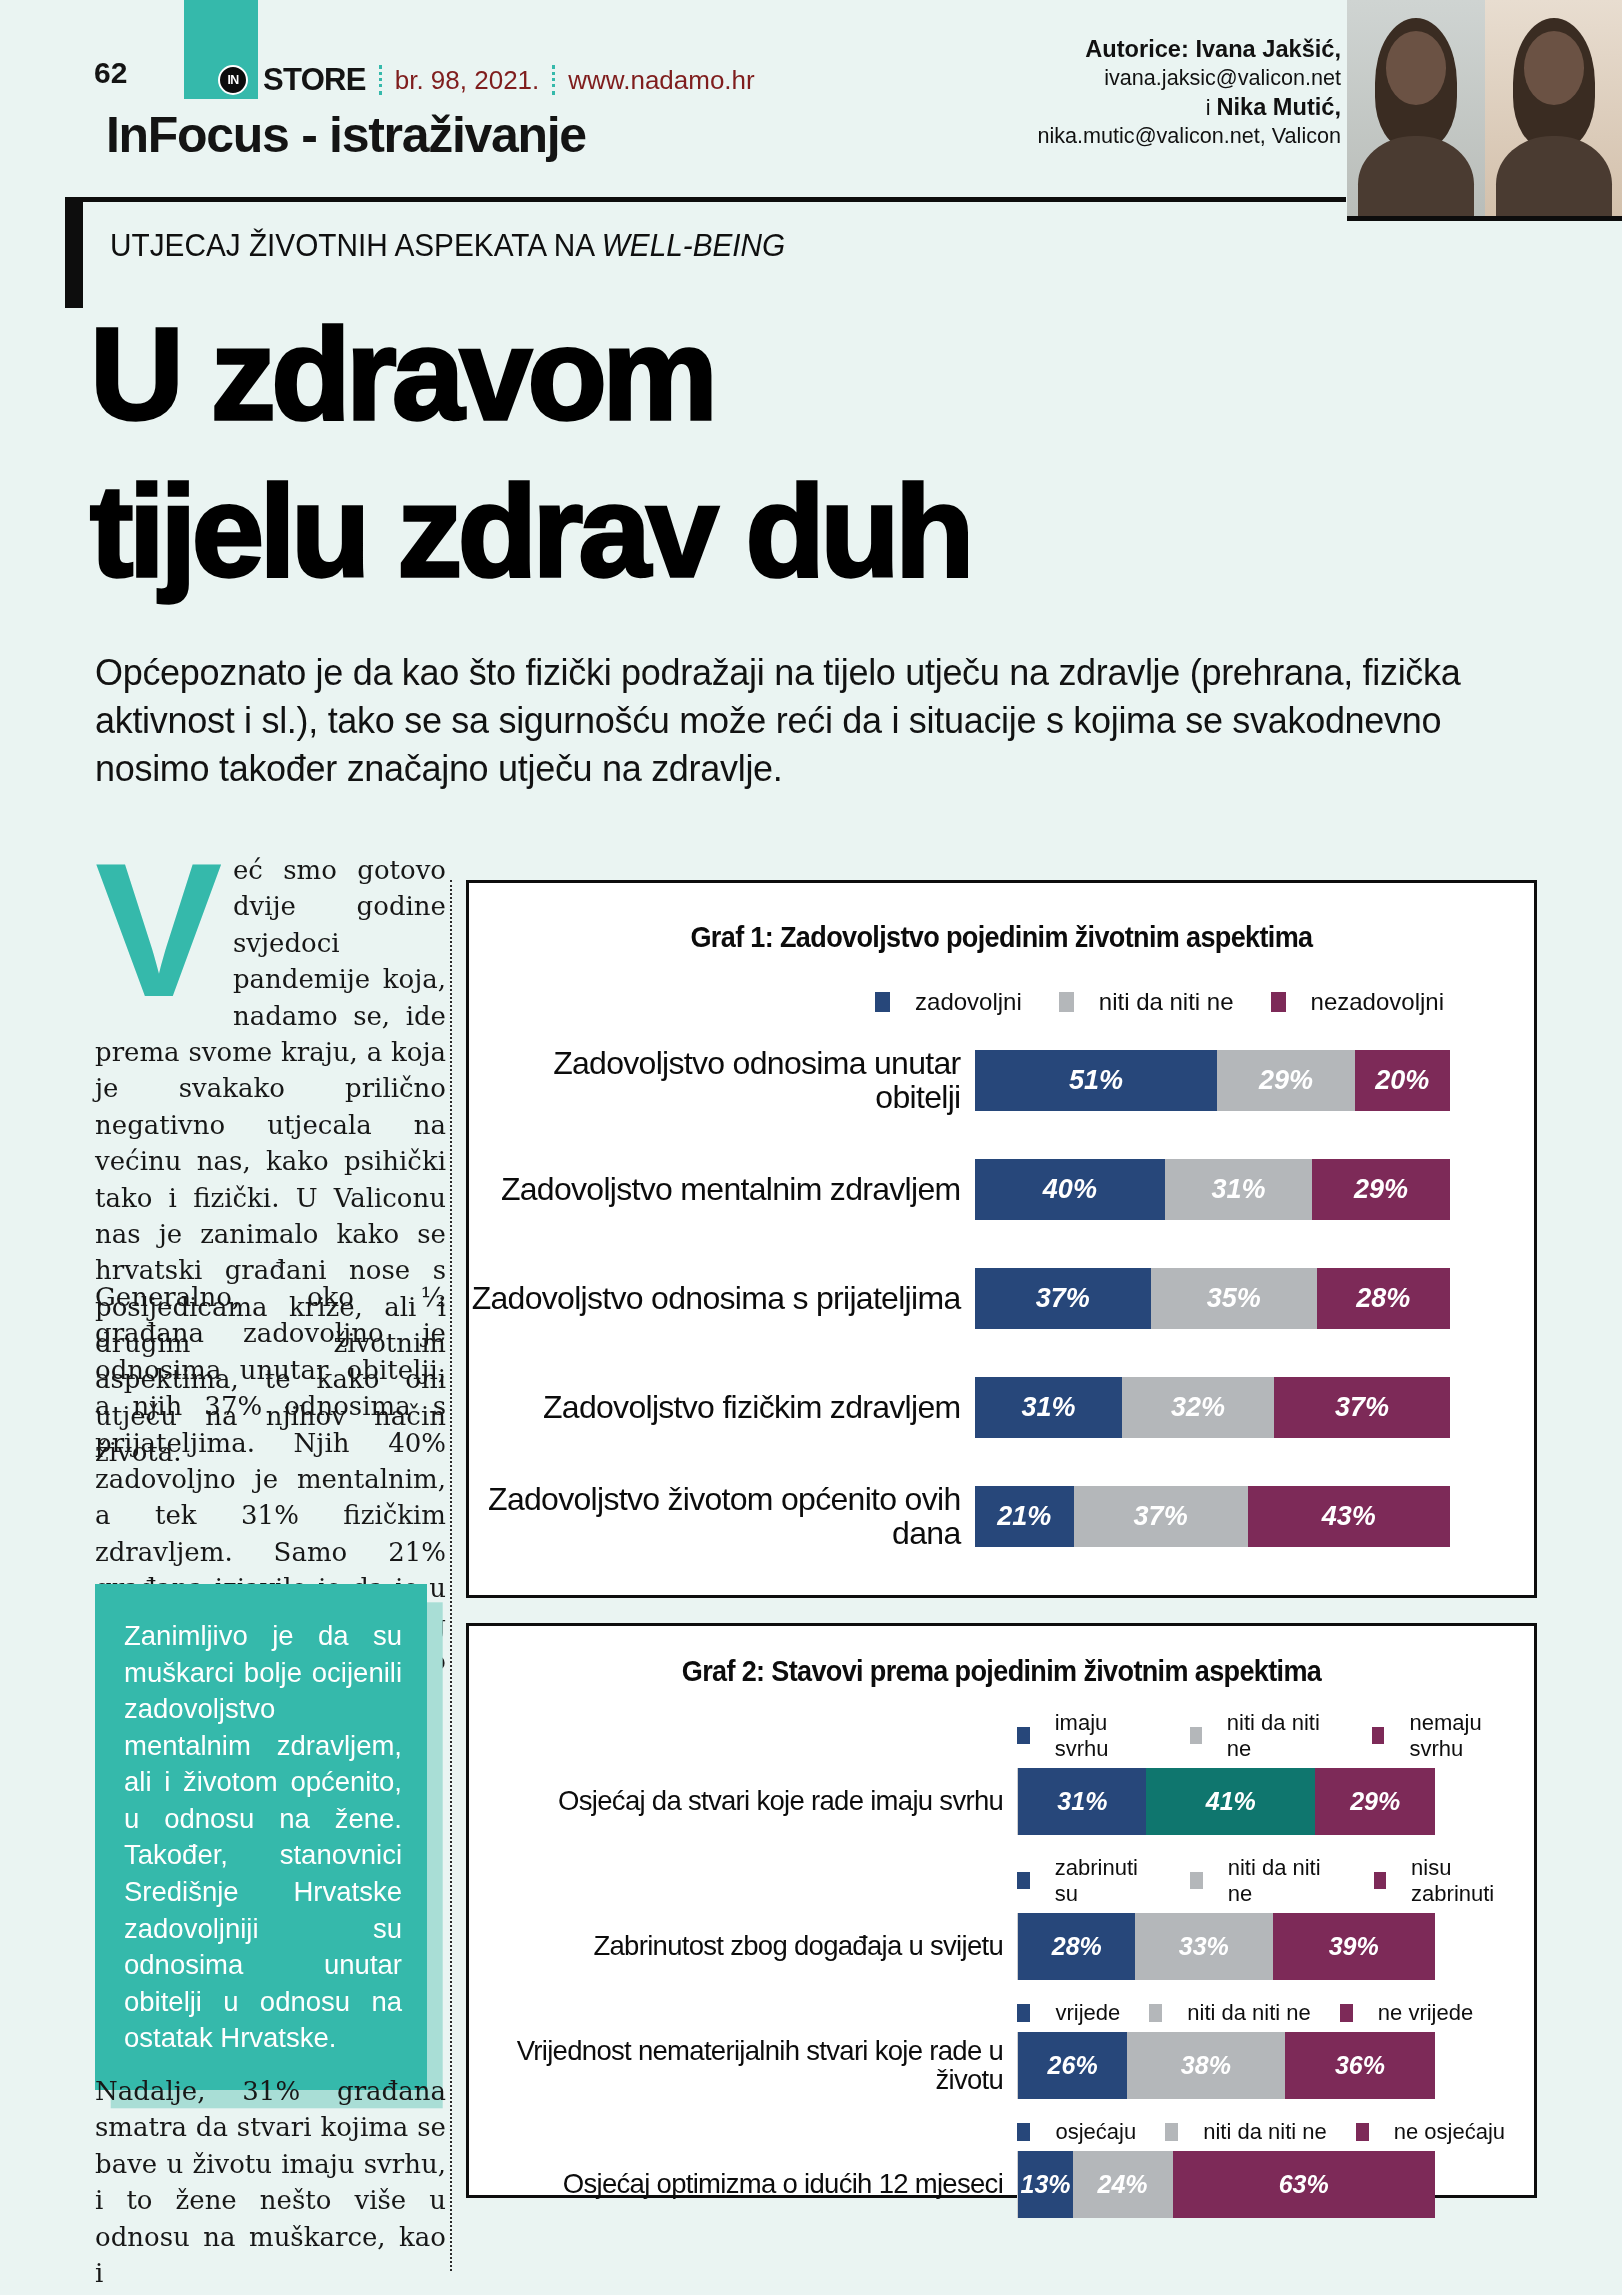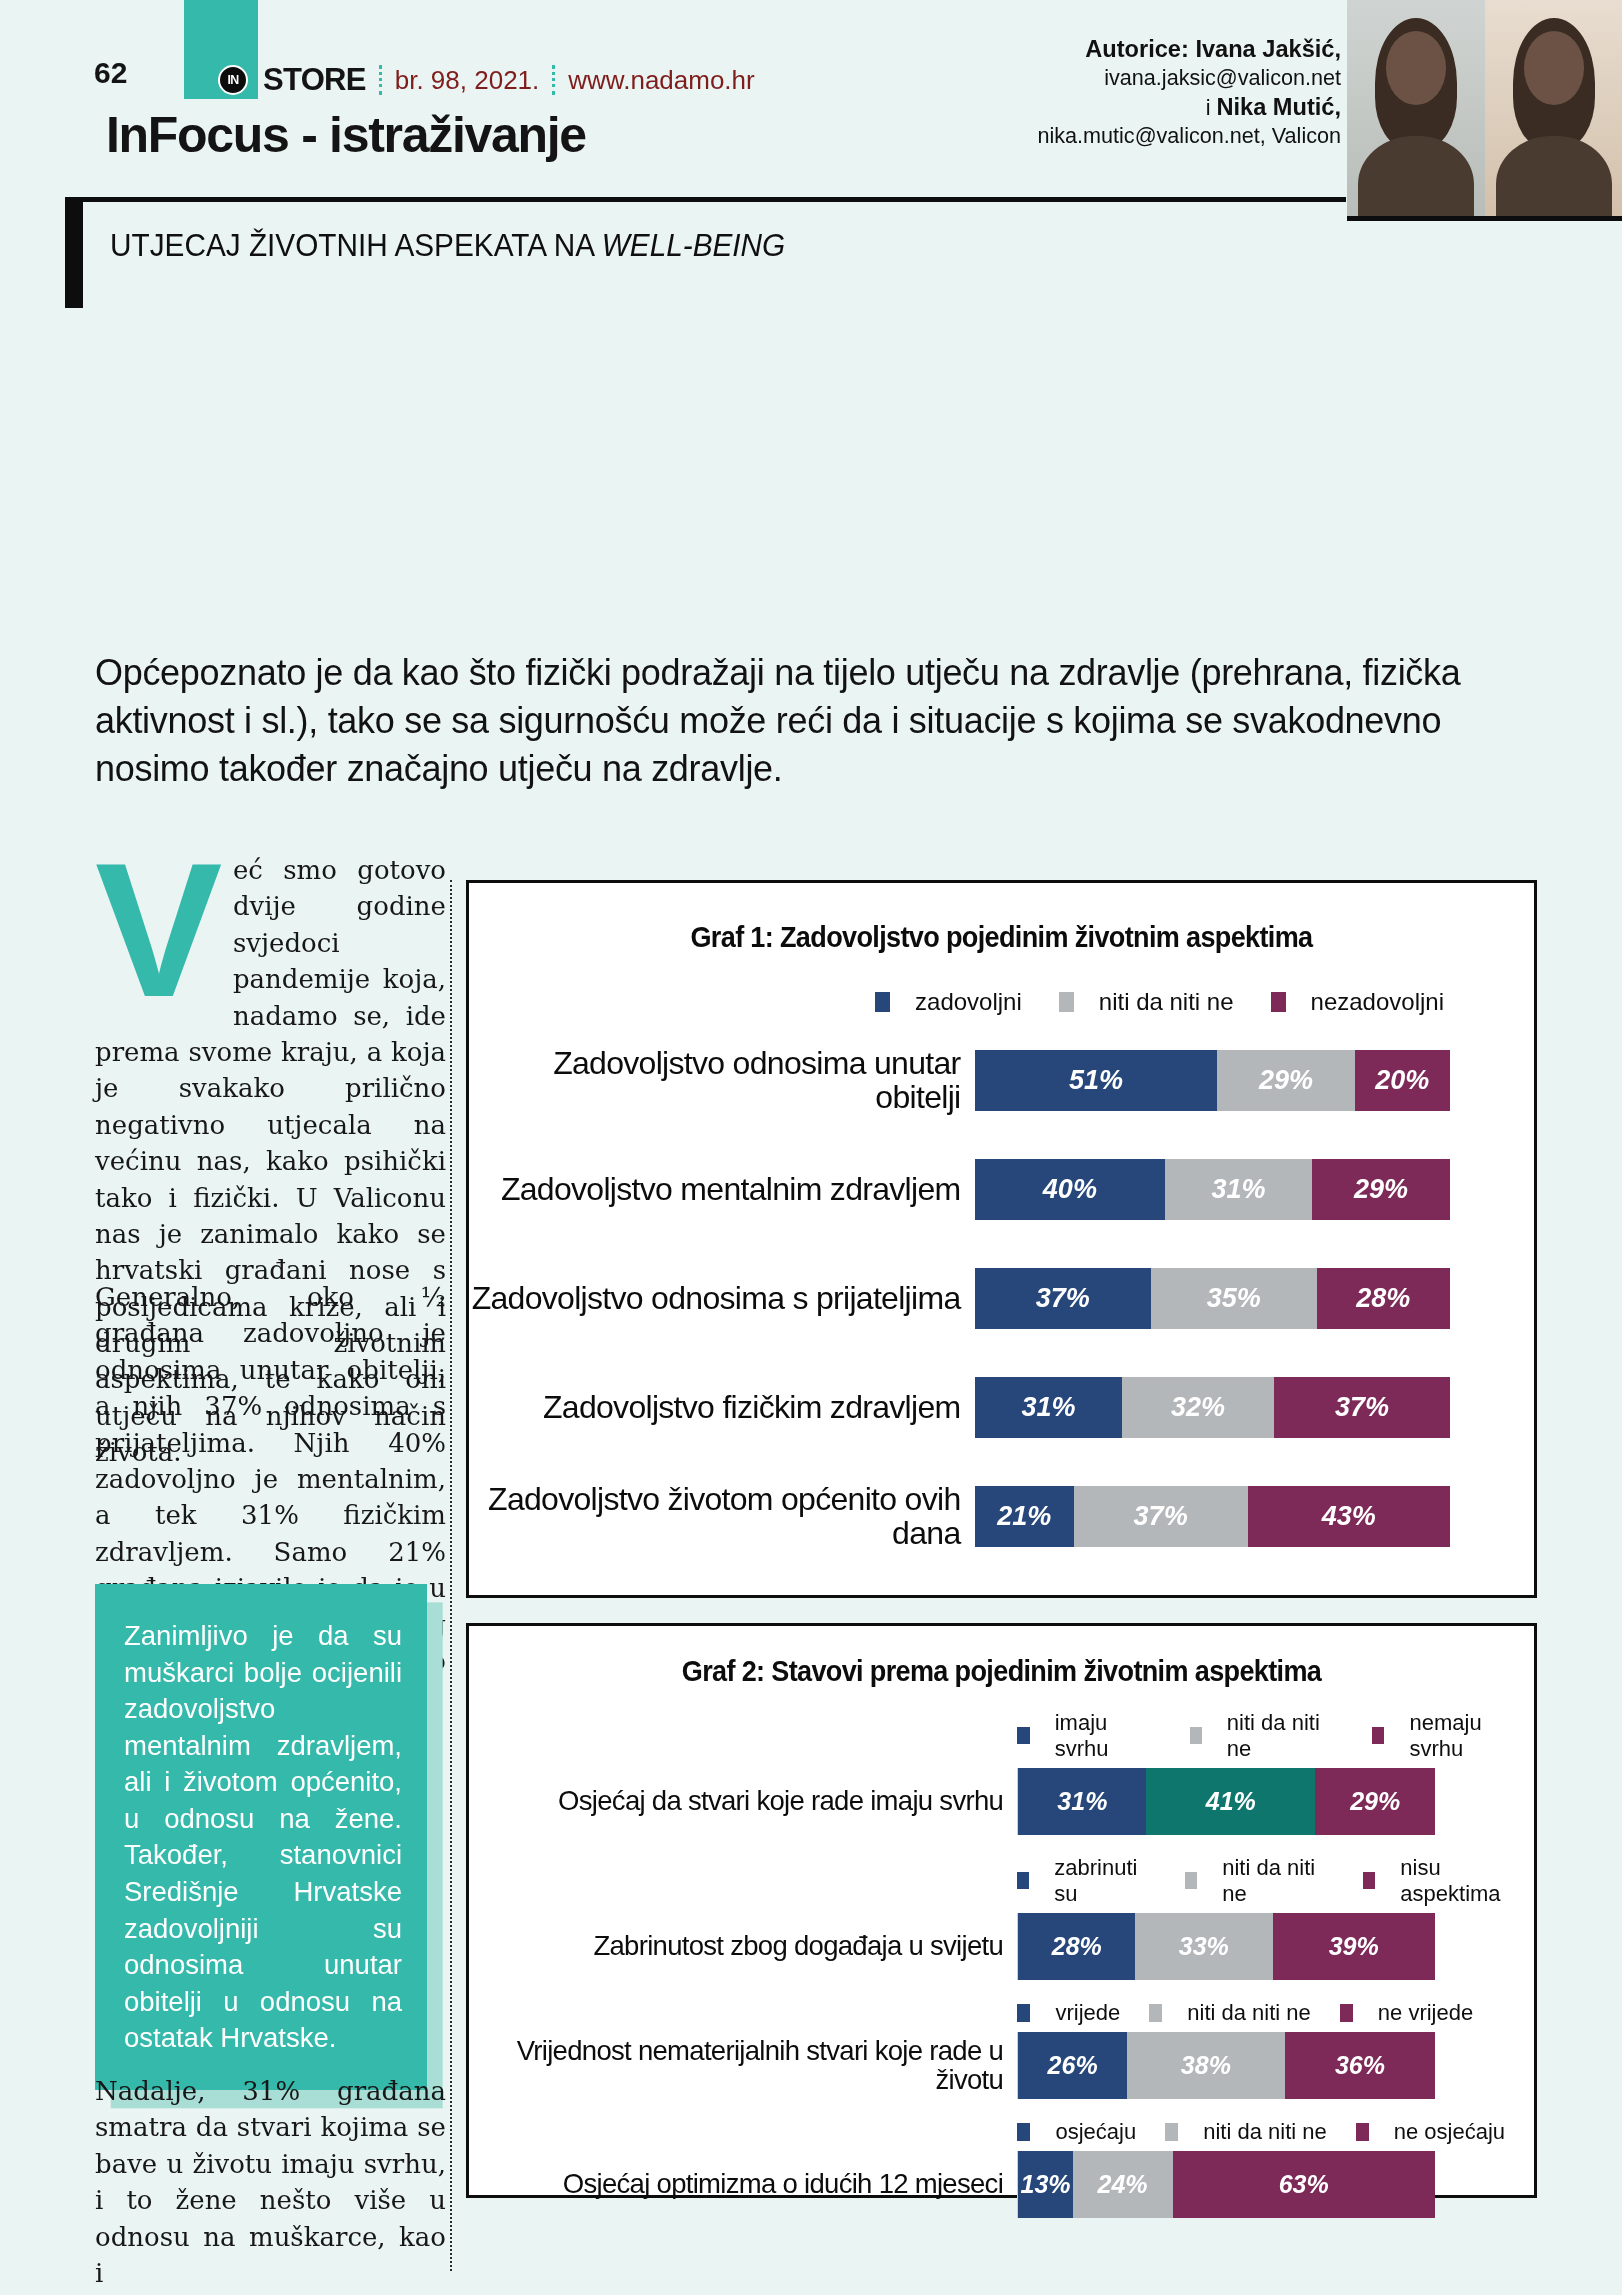--- a/index.html
+++ b/index.html
@@ -134,20 +134,24 @@
   <div class="rule-photos"></div>
 
   <div class="section-title">InFocus - istraživanje</div>
   <div class="rule-main"></div>
   <div class="kicker-bar"></div>
   <div class="kicker">
     <span>UTJECAJ ŽIVOTNIH ASPEKATA NA </span><span class="it">WELL-BEING</span>
   </div>
 
 
+  <div class="headline">
+    <div>U zdravom</div>
+    <div>tijelu zdrav duh</div>
+  </div>
 
   <div class="intro">Općepoznato je da kao što fizički podražaji na tijelo utječu na zdravlje (prehrana, fizička aktivnost i sl.), tako se sa sigurnošću može reći da i situacije s kojima se svakodnevno nosimo također značajno utječu na zdravlje.</div>
 
   <div class="leftcol">
     <p class="body-txt p1"><span class="dropcap">V</span><span>eć smo gotovo dvije godine svjedoci pandemije koja, nadamo se, ide prema svome kraju, a koja je svakako prilično negativno utjecala na većinu nas, kako psihički tako i fizički. U Valiconu nas je zanimalo kako se hrvatski građani nose s posljedicama krize, ali i drugim životnim aspektima, te kako oni utječu na njihov način života.</span></p>
     <p class="body-txt p2">Generalno, oko ½ građana zadovoljno je odnosima unutar obitelji, a njih 37% odnosima s prijateljima. Njih 40% zadovoljno je mentalnim, a tek 31% fizičkim zdravljem. Samo 21% građana izjavilo je da je u trenutku provedbe ovog istraživanja općenito zadovoljno životom.</p>
     <div class="callout">Zanimljivo je da su muškarci bolje ocijenili zadovoljstvo mentalnim zdravljem, ali i životom općenito, u odnosu na žene. Također, stanovnici Središnje Hrvatske zadovoljniji su odnosima unutar obitelji u odnosu na ostatak Hrvatske.</div>
     <p class="body-txt p3">Nadalje, 31% građana smatra da stvari kojima se bave u životu imaju svrhu, i to žene nešto više u odnosu na muškarce, kao i</p>
   </div>
 
@@ -289,21 +293,21 @@
           <span class="legend-item">
               <span class="legend-swatch" style="background: rgb(39, 71, 122);"></span>
               <span>zabrinuti su</span>
             </span>
           <span class="legend-item">
               <span class="legend-swatch" style="background: rgb(180, 183, 186);"></span>
               <span>niti da niti ne</span>
             </span>
           <span class="legend-item">
               <span class="legend-swatch" style="background: rgb(125, 42, 88);"></span>
-              <span>nisu aspektima</span>
+              <span>nisu zabrinuti</span>
             </span>
         </div>
         <div class="g2row">
           <div class="grow-label">Zabrinutost zbog događaja u svijetu</div>
           <div class="grow-bars">
             <div class="seg" style="width: 28%; background: rgb(39, 71, 122);">
                 <span class="pct">28</span>
               </div>
             <div class="seg" style="width: 33%; background: rgb(180, 183, 186);">
                 <span class="pct">33</span>

